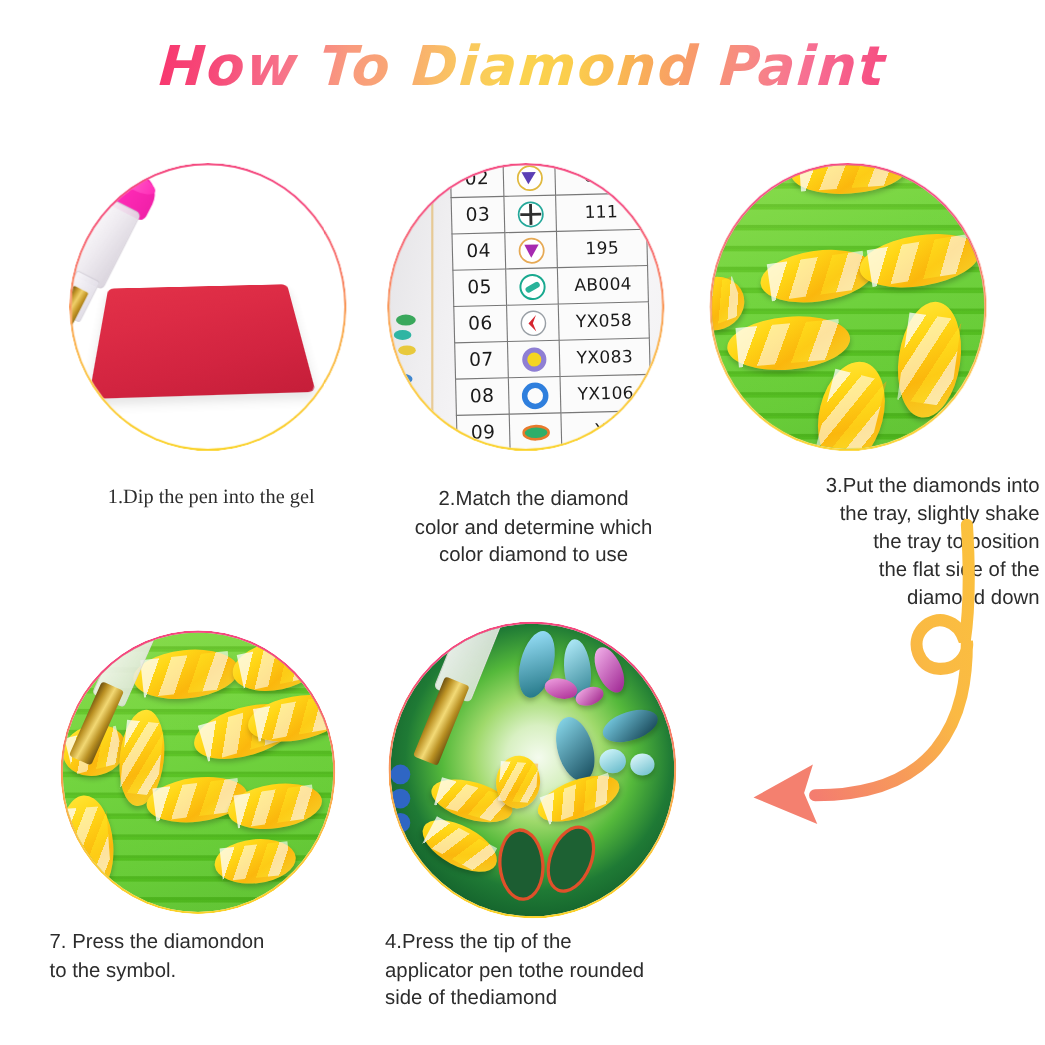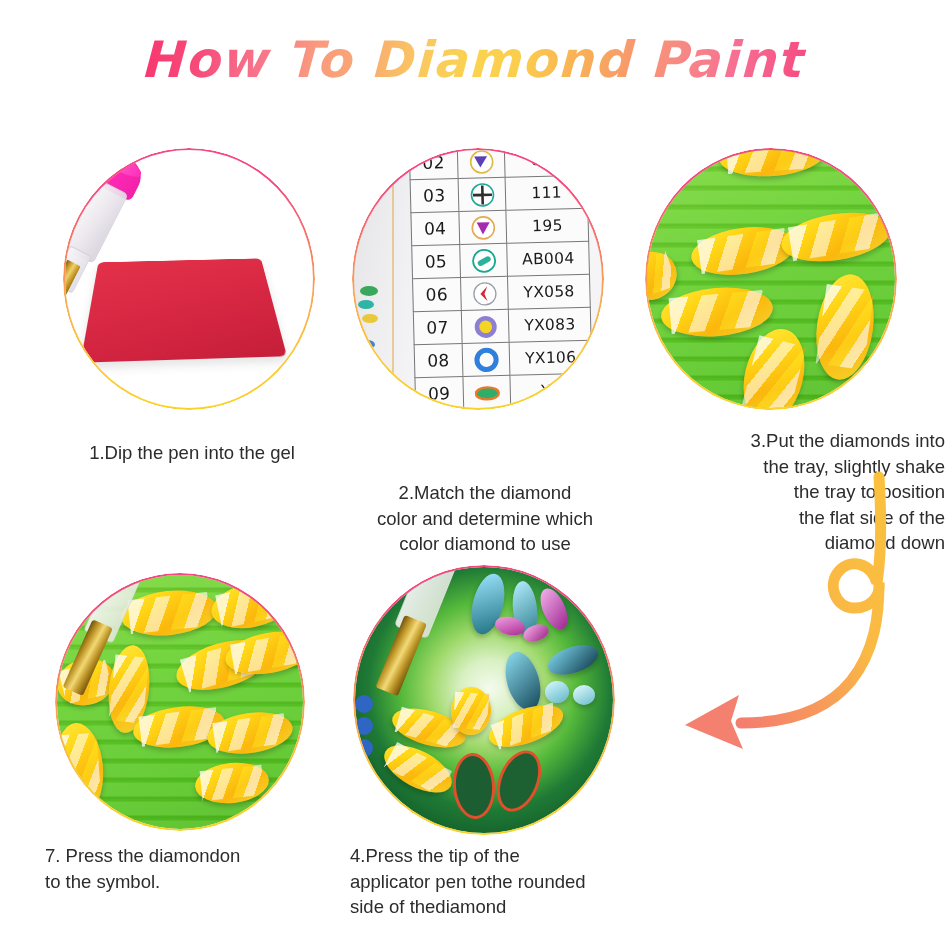--- a/index.html
+++ b/index.html
@@ -220,22 +220,22 @@
 
   
   .caption {
     position: absolute;
     font-family: "Liberation Sans", sans-serif;
     font-size: 18.5px;
     line-height: 25.5px;
     color: #2c2c2c;
     white-space: pre-line;
   }
-  #cap1 { left: 62px;  top: 440px; width: 260px; text-align: center; }
-  #cap2 { left: 360px; top: 440px; width: 250px; text-align: center; margin-top: 40px; }
+  #cap1 { left: 62px;  top: 440px; width: 260px; text-align: center; font-family: Liberation Serif, serif; }
+  #cap2 { left: 360px; top: 440px; width: 250px; text-align: center; }
   #cap3 { left: 645px; top: 428px; width: 300px; text-align: right; }
   #cap5 { left: 45px;  top: 843px; width: 300px; text-align: left; }
   #cap4 { left: 350px; top: 843px; width: 290px; text-align: left; }
 
   
   #arrow {
     position: absolute;
     left: 655px; top: 455px;
     width: 295px; height: 325px;
   }

